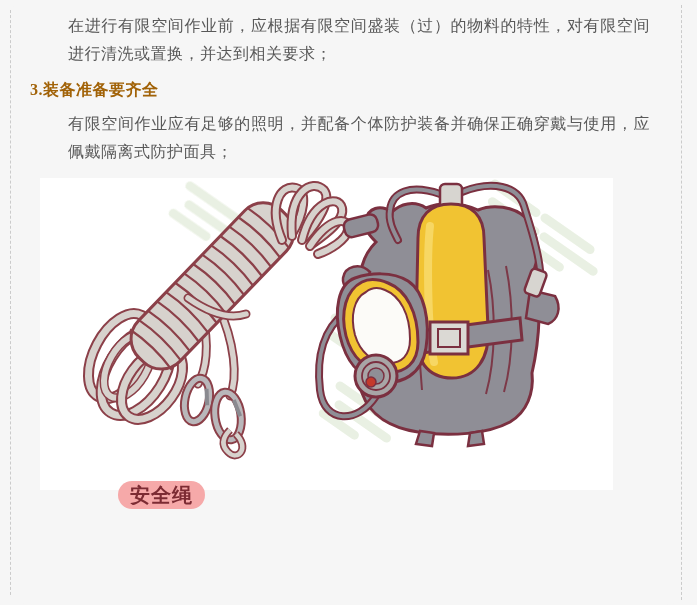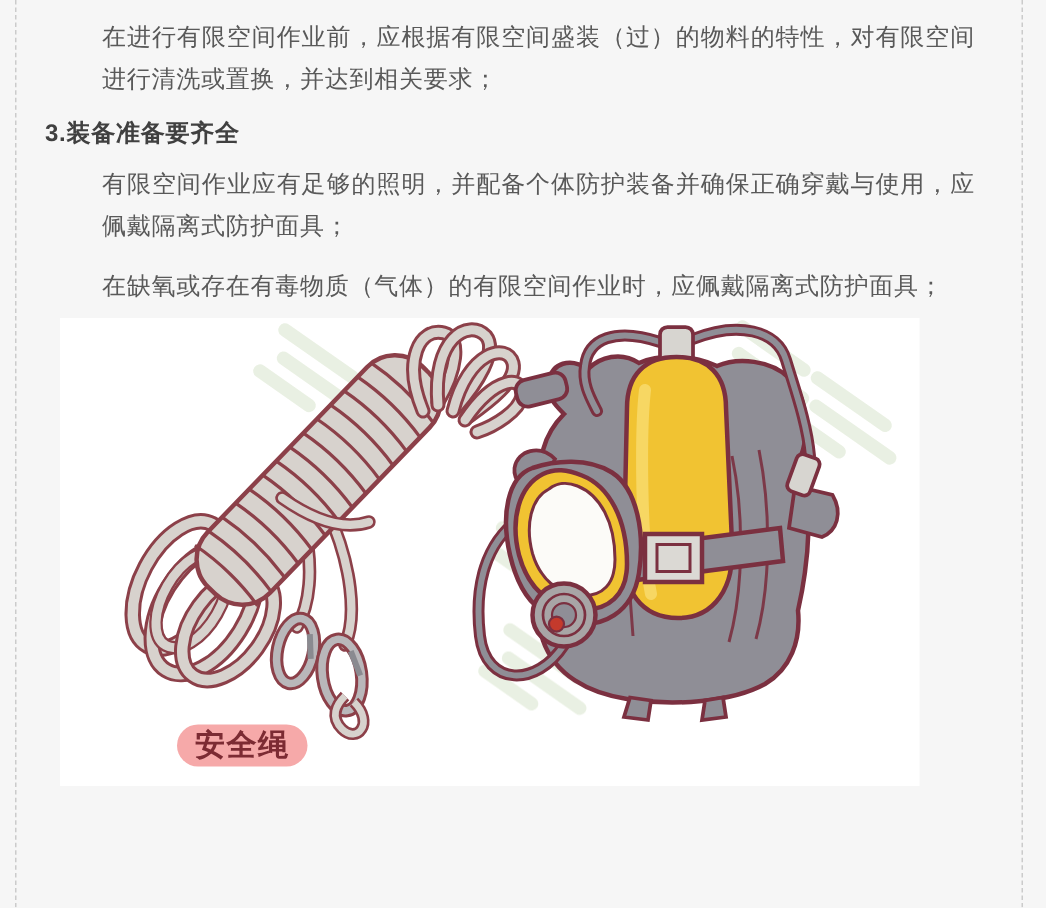--- a/index.html
+++ b/index.html
@@ -2,40 +2,42 @@
 <html><head>
 <meta charset="utf-8">
 <style>
   html,body{margin:0;padding:0;background:#f6f6f6;}
   .page{
     position:relative;
     width:697px;height:605px;
     background:#f6f6f6;
     overflow:hidden;
     font-family:"Liberation Sans", sans-serif;
+    border-radius:32px;
   }
   .dashed-border{
     position:absolute;top:0;bottom:0;width:0;
     border-left:1px dashed #cbcbcb;
   }
   .dashed-border.left{left:10px;}
   .dashed-border.right{left:681px;}
   .content{position:relative;padding-top:12px;}
   .para{
     font-size:16px;line-height:28px;color:#595959;
     margin:0 47px 12px 68px;
     text-align:justify;
     letter-spacing:0.5px;
   }
   .para.last{margin-bottom:6px;}
   .section-heading{
-    font-size:16px;line-height:20px;color:#404040;
+    font-size:16px;line-height:20px;color:#a16207;
     font-weight:bold;
     margin:0 47px 10px 30px;
     letter-spacing:0.5px;
+    font-family:Liberation Serif, serif;
   }
   .illustration{
     position:relative;
     margin-left:40px;
     width:573px;height:312px;
     background:#ffffff;
   }
   .illustration svg{position:absolute;left:0;top:0;}
   .equip-label{
     position:absolute;
@@ -43,35 +45,34 @@
     background:#f6a9a9;
     color:#7c2b33;
     font-weight:bold;
     font-size:20px;
     line-height:24px;
     padding:2px 12px;
     border-radius:15px;
     white-space:nowrap;
     letter-spacing:1px;
   }
-  .equip-label.rope{left:78px;}
+  .equip-label.rope{left:78px;margin-top:32px;}
   .equip-label.respirator{left:325px;}
 </style>
 </head>
 <body>
 
 <div class="page">
   <div class="dashed-border left"></div>
   <div class="dashed-border right"></div>
 
   <div class="content">
     <p class="para">在进行有限空间作业前，应根据有限空间盛装（过）的物料的特性，对有限空间进行清洗或置换，并达到相关要求；</p>
     <h3 class="section-heading">3.装备准备要齐全</h3>
     <p class="para">有限空间作业应有足够的照明，并配备个体防护装备并确保正确穿戴与使用，应佩戴隔离式防护面具；</p>
-    <p class="para last">在缺氧或存在有毒物质（气体）的有限空间作业时，应佩戴隔离式防护面具；</p>
 
     <div class="illustration">
       <svg width="573" height="312" viewBox="0 0 573 312">
 
         <g stroke="#e6eede" stroke-width="9" stroke-linecap="round" opacity="0.85" fill="none">
           <g transform="translate(150,8) rotate(35)">
             <path d="M0 0 L55 0"></path>
               <path d="M10 16 L72 16"></path>
               <path d="M2 32 L42 32"></path>
           </g>

